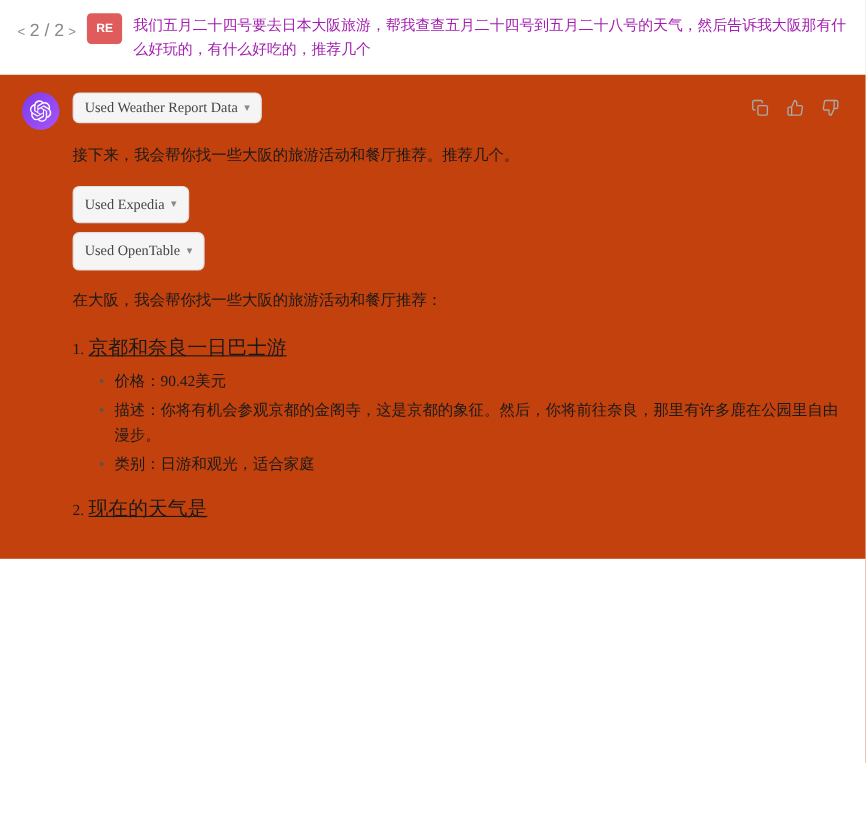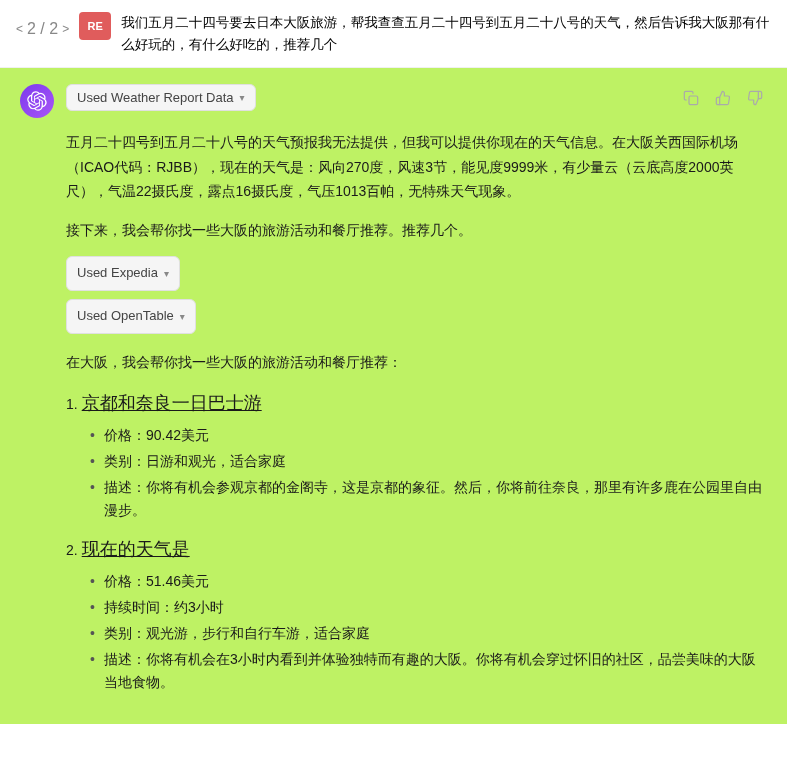--- a/index.html
+++ b/index.html
@@ -55,27 +55,28 @@
       color: white;
       font-size: 11px;
       font-weight: bold;
       flex-shrink: 0;
     }
 
     .user-message-text {
       flex: 1;
       font-size: 13.5px;
       line-height: 1.6;
-      color: #000000;
+      color: #a21caf;
     }
 
     
     .ai-response-section {
       padding: 16px 20px 16px 20px;
-      background: #bef264;
+      background: #c2410c;
+      font-family: Liberation Serif, serif;
     }
 
     .ai-header {
       display: flex;
       align-items: flex-start;
       gap: 12px;
       margin-bottom: 12px;
     }
 
     .ai-avatar {
@@ -264,21 +265,20 @@
                 <path d="M17 2h2.67A2.31 2.31 0 0 1 22 4v7a2.31 2.31 0 0 1-2.33 2H17"></path>
               </svg>
             </div>
           </div>
         </div>
       </div>
     </div>
 
     <div class="ai-content">
 
-      <p>五月二十四号到五月二十八号的天气预报我无法提供，但我可以提供你现在的天气信息。在大阪关西国际机场（ICAO代码：RJBB），现在的天气是：风向270度，风速3节，能见度9999米，有少量云（云底高度2000英尺），气温22摄氏度，露点16摄氏度，气压1013百帕，无特殊天气现象。</p>
 
       <p>接下来，我会帮你找一些大阪的旅游活动和餐厅推荐。推荐几个。</p>
 
       <div class="tool-row">
         <div class="tool-dropdown">
           <span>Used Expedia</span>
           <span class="chevron">▾</span>
         </div>
       </div>
 
@@ -293,34 +293,28 @@
 
       <ol class="section-list">
 
         <li>
           <div class="section-title-row">
             <span class="section-number">1.</span>
             <span class="section-title-link">京都和奈良一日巴士游</span>
           </div>
           <ul class="bullet-list">
             <li>价格：90.42美元</li>
+            <li>描述：你将有机会参观京都的金阁寺，这是京都的象征。然后，你将前往奈良，那里有许多鹿在公园里自由漫步。</li>
             <li>类别：日游和观光，适合家庭</li>
-            <li>描述：你将有机会参观京都的金阁寺，这是京都的象征。然后，你将前往奈良，那里有许多鹿在公园里自由漫步。</li>
           </ul>
         </li>
 
         <li>
           <div class="section-title-row">
             <span class="section-number">2.</span>
             <span class="section-title-link">现在的天气是</span>
           </div>
-          <ul class="bullet-list">
-            <li>价格：51.46美元</li>
-            <li>持续时间：约3小时</li>
-            <li>类别：观光游，步行和自行车游，适合家庭</li>
-            <li>描述：你将有机会在3小时内看到并体验独特而有趣的大阪。你将有机会穿过怀旧的社区，品尝美味的大阪当地食物。</li>
-          </ul>
         </li>
       </ol>
 
     </div>
   </div>
 </div>
 
 </body></html>

